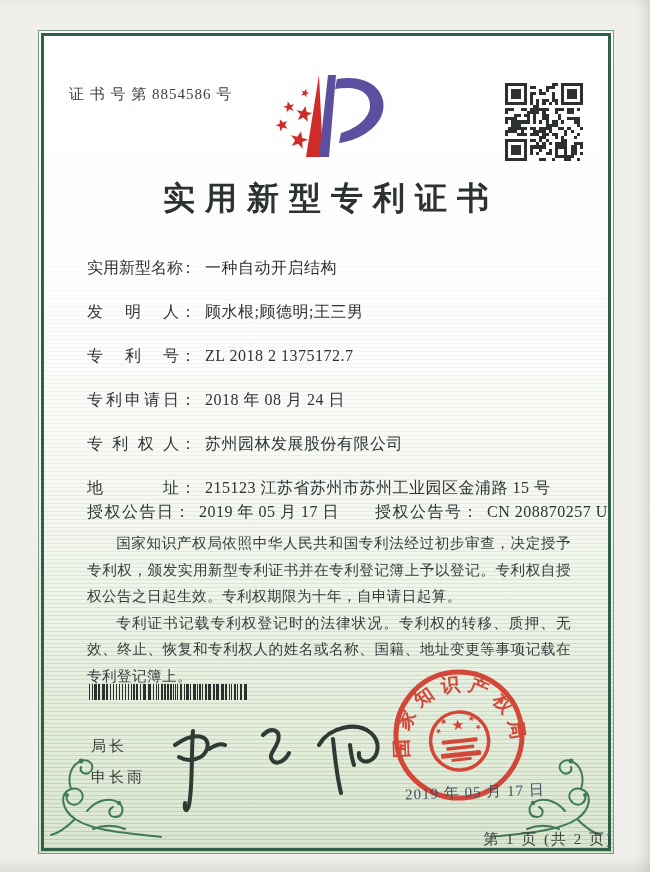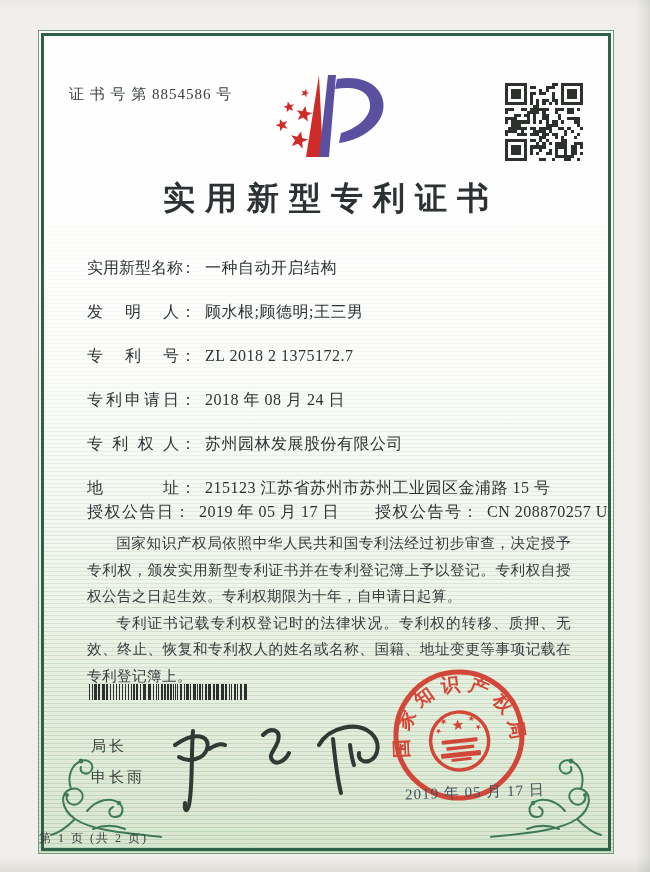--- a/index.html
+++ b/index.html
@@ -63,21 +63,21 @@
   .seal{left:344px;top:628px;transform:rotate(-6deg);}
   .seal-date{
     left:352px;top:752px;width:168px;text-align:center;
     font-size:15px;color:#41505e;letter-spacing:1px;transform:rotate(-2deg);
   }
   
   .flourish{bottom:8px;z-index:6;}
   .flourish.left{left:6px;}
   .flourish.right{right:6px;transform:scaleX(-1);}
   
-  .footer{left:0;right:0;top:799px;text-align:left;font-size:12px;letter-spacing:2px;color:#3c4140;z-index:7;}
+  .footer{left:0;right:0;top:799px;text-align:right;font-size:15px;letter-spacing:2px;color:#3c4140;z-index:7;}
 </style>
 </head>
 <body>
 
 <div class="photo">
   <div class="cert">
 
     <div class="abs cert-no">证 书 号 第 8854586 号</div>
 
     <svg class="abs logo" width="170" height="118" viewBox="0 0 170 118">

